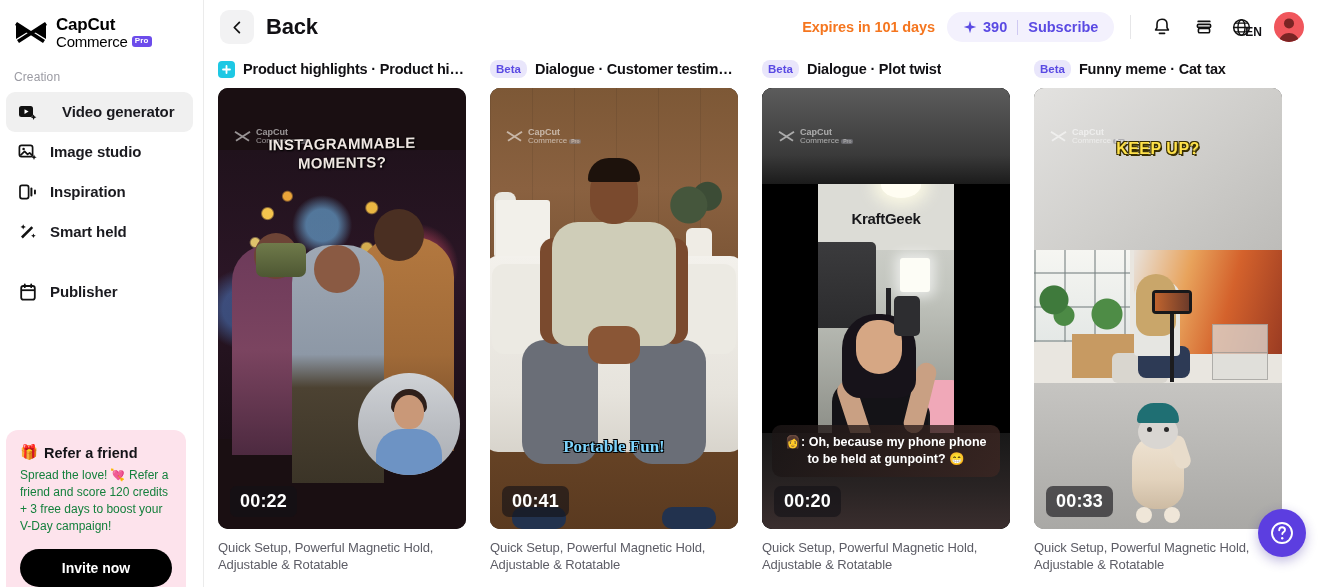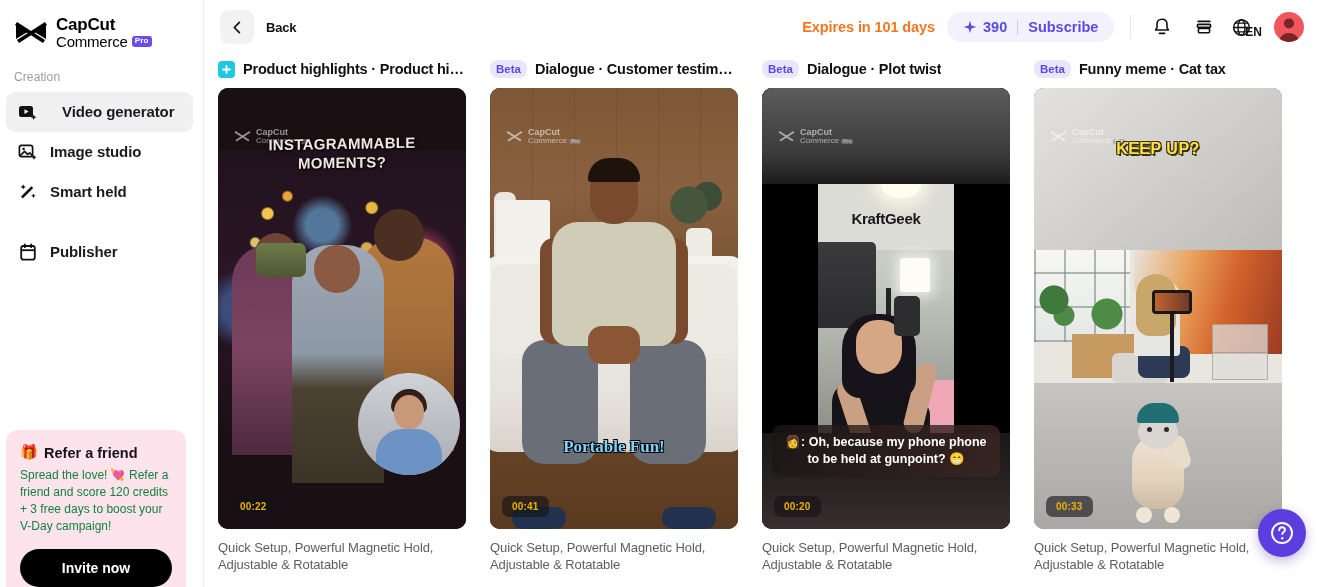--- a/index.html
+++ b/index.html
@@ -64,21 +64,21 @@
 
   .topbar {
     height: 54px; display: flex; align-items: center;
     padding: 0 18px 0 16px; gap: 12px;
   }
   .back-btn { display: flex; align-items: center; gap: 12px; cursor: pointer; }
   .back-chip {
     width: 34px; height: 34px; border-radius: 9px; background: #f2f2f3;
     display: flex; align-items: center; justify-content: center;
   }
-  .back-label { font-size: 13px; font-weight: bold; letter-spacing: -0.2px; }
+  .back-label { font-size: 22px; font-weight: bold; letter-spacing: -0.2px; }
   .topbar-spacer { flex: 1 1 auto; }
   .expiry { font-size: 14.5px; font-weight: bold; color: #f5761f; letter-spacing: -0.1px; }
   .credit-pill {
     display: flex; align-items: center; gap: 10px;
     background: #f3f1fd; border-radius: 18px; padding: 7px 16px; cursor: pointer;
   }
   .credit-amount { font-size: 14.5px; font-weight: bold; color: #5a4ae3; display: flex; align-items: center; gap: 6px; }
   .pill-sep { width: 1px; height: 15px; background: #cfc9f2; }
   .subscribe-link { font-size: 14.5px; font-weight: bold; color: #5a4ae3; cursor: pointer; }
   .vsep { width: 1px; height: 24px; background: #e6e6e8; margin: 0 4px; }
@@ -115,21 +115,21 @@
   .wm {
     position: absolute; top: 40px; left: 16px; z-index: 6;
     display: flex; align-items: center; gap: 5px; opacity: .55;
   }
   .wm-txt { line-height: 1.02; color: #fff; }
   .wm-l1 { font-size: 9px; font-weight: bold; }
   .wm-l2 { font-size: 8px; display: flex; align-items: center; gap: 2px; }
   .wm-pro { background: #8b8b95; color: #fff; font-size: 5px; font-weight: bold; border-radius: 2px; padding: 0 2px; }
   .duration {
     position: absolute; left: 12px; bottom: 12px; z-index: 7;
-    background: rgba(20,18,22,.62); color: #eab308; font-size: 10px; font-weight: bold;
+    background: rgba(20,18,22,.62); color: #ffffff; font-size: 18px; font-weight: bold;
     padding: 5px 10px; border-radius: 7px; letter-spacing: .2px;
   }
   .cap-overlay {
     position: absolute; left: 0; right: 0; z-index: 6; text-align: center;
     padding: 0 10px;
   }
   .cap-instagrammable {
     top: 46px; font-size: 15px; font-weight: bold; color: #efe7e2; line-height: 19px;
     letter-spacing: .3px; text-shadow: 0 0 2px #000, 1px 1px 2px #000;
     transform: skewY(-1deg);
@@ -327,20 +327,28 @@
       <div class="nav-item">
         <svg class="nav-icon" viewBox="0 0 20 20">
           <rect x="1.4" y="3.4" width="13.2" height="11.2" rx="2.2" fill="none" stroke="#111" stroke-width="1.7"></rect>
           <circle cx="5.6" cy="7" r="1.3" fill="#111"></circle>
           <path d="M2.4 13.4 L6.6 9.4 L9.6 12.4 L11.6 10.8 L14 13.2" fill="none" stroke="#111" stroke-width="1.7" stroke-linejoin="round"></path>
           <path d="M16 12.6 l.85 1.8 1.8.85 -1.8.85 -.85 1.8 -.85-1.8 -1.8-.85 1.8-.85z" fill="#111"></path>
         </svg>
         <span>Image studio</span>
       </div>
 
+      <div class="nav-item">
+        <svg class="nav-icon" viewBox="0 0 20 20">
+          <rect x="2" y="3.4" width="8.6" height="13.2" rx="2" fill="none" stroke="#111" stroke-width="1.7"></rect>
+          <rect x="12.4" y="5.6" width="2" height="8.8" rx="1" fill="#111"></rect>
+          <rect x="16" y="7.6" width="1.9" height="4.8" rx=".95" fill="#111"></rect>
+        </svg>
+        <span>Inspiration</span>
+      </div>
 
       <div class="nav-item">
         <svg class="nav-icon" viewBox="0 0 20 20">
           <path d="M3 16.6 L13.4 6.2 L15.2 8 L4.8 18.4 Z" fill="#111" transform="translate(0,-2)"></path>
           <path d="M5.2 2.2 l.8 1.9 1.9.8 -1.9.8 -.8 1.9 -.8-1.9 -1.9-.8 1.9-.8z" fill="#111"></path>
           <path d="M15.4 11.4 l.7 1.6 1.6.7 -1.6.7 -.7 1.6 -.7-1.6 -1.6-.7 1.6-.7z" fill="#111"></path>
         </svg>
         <span>Smart held</span>
       </div>
 

